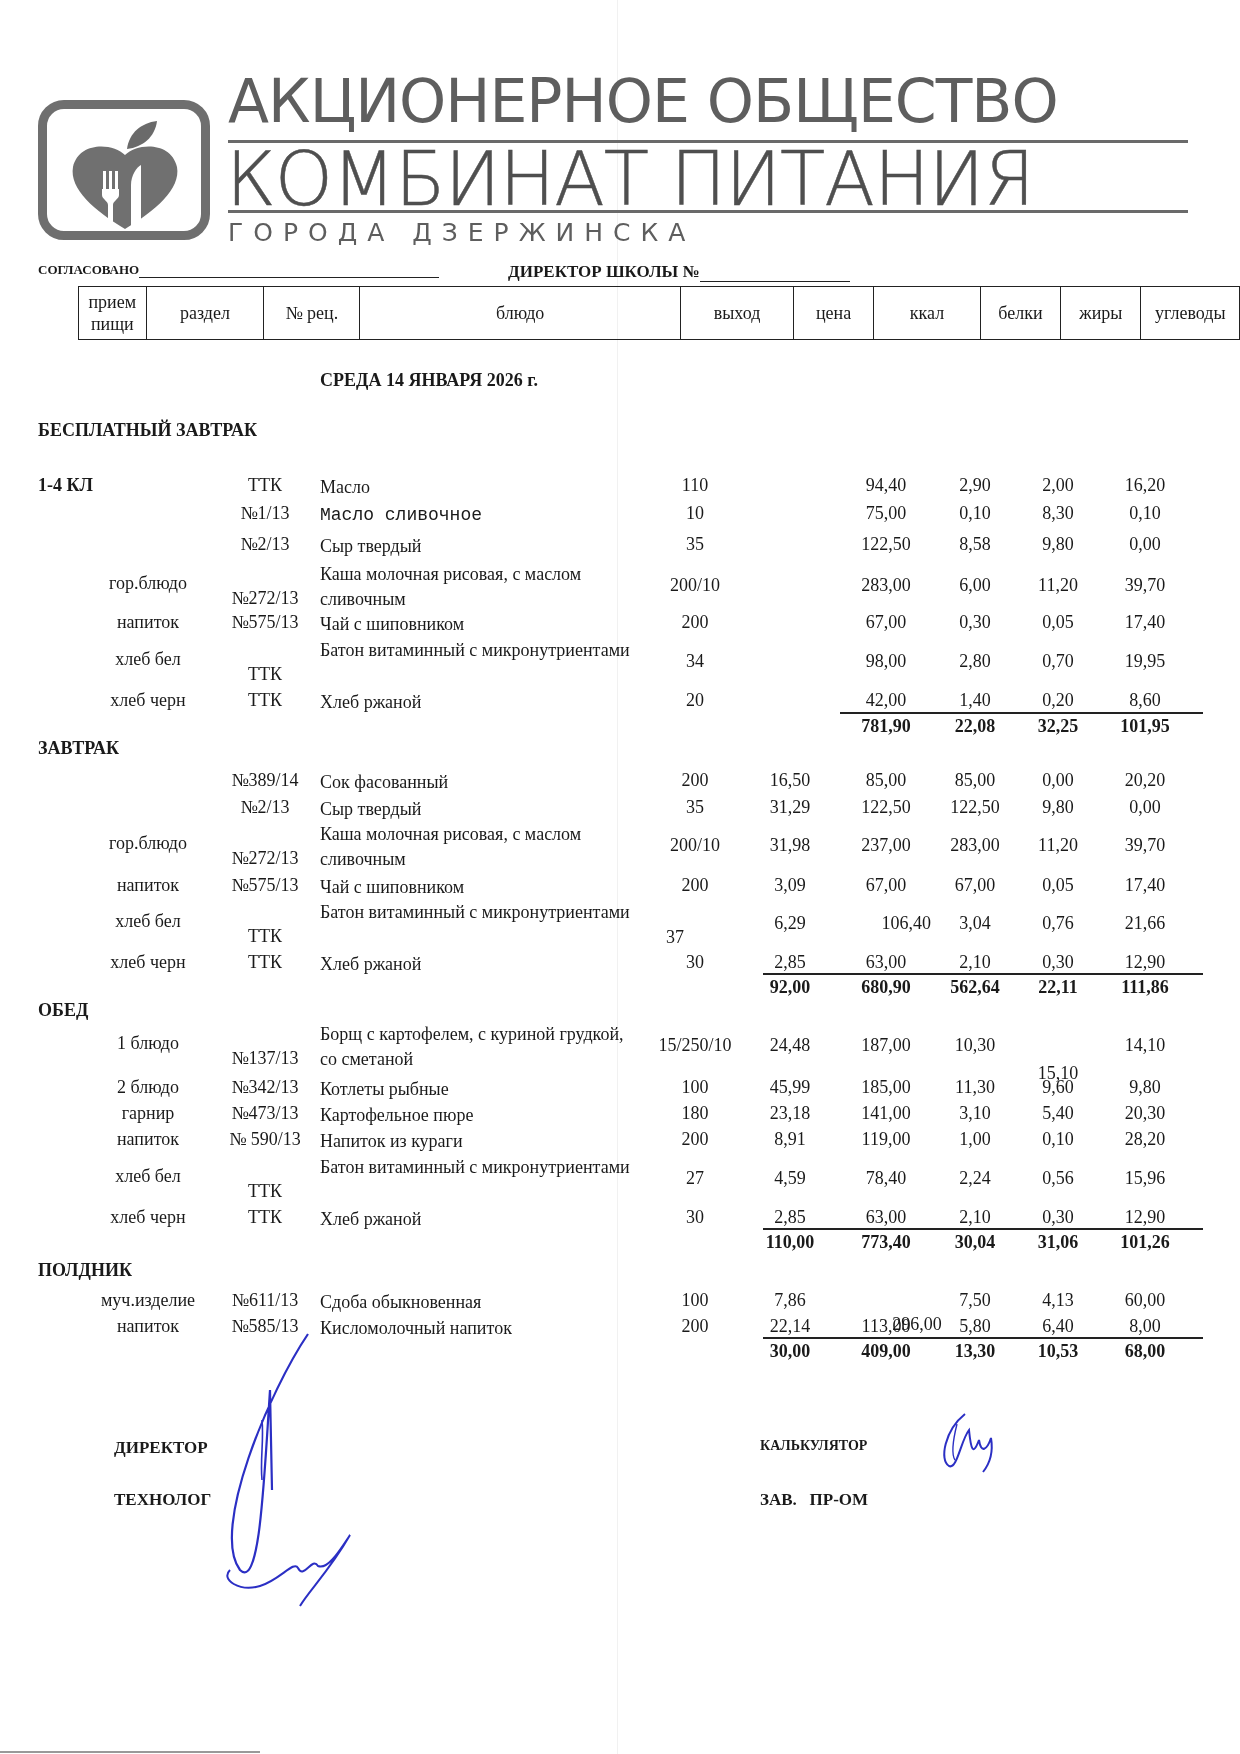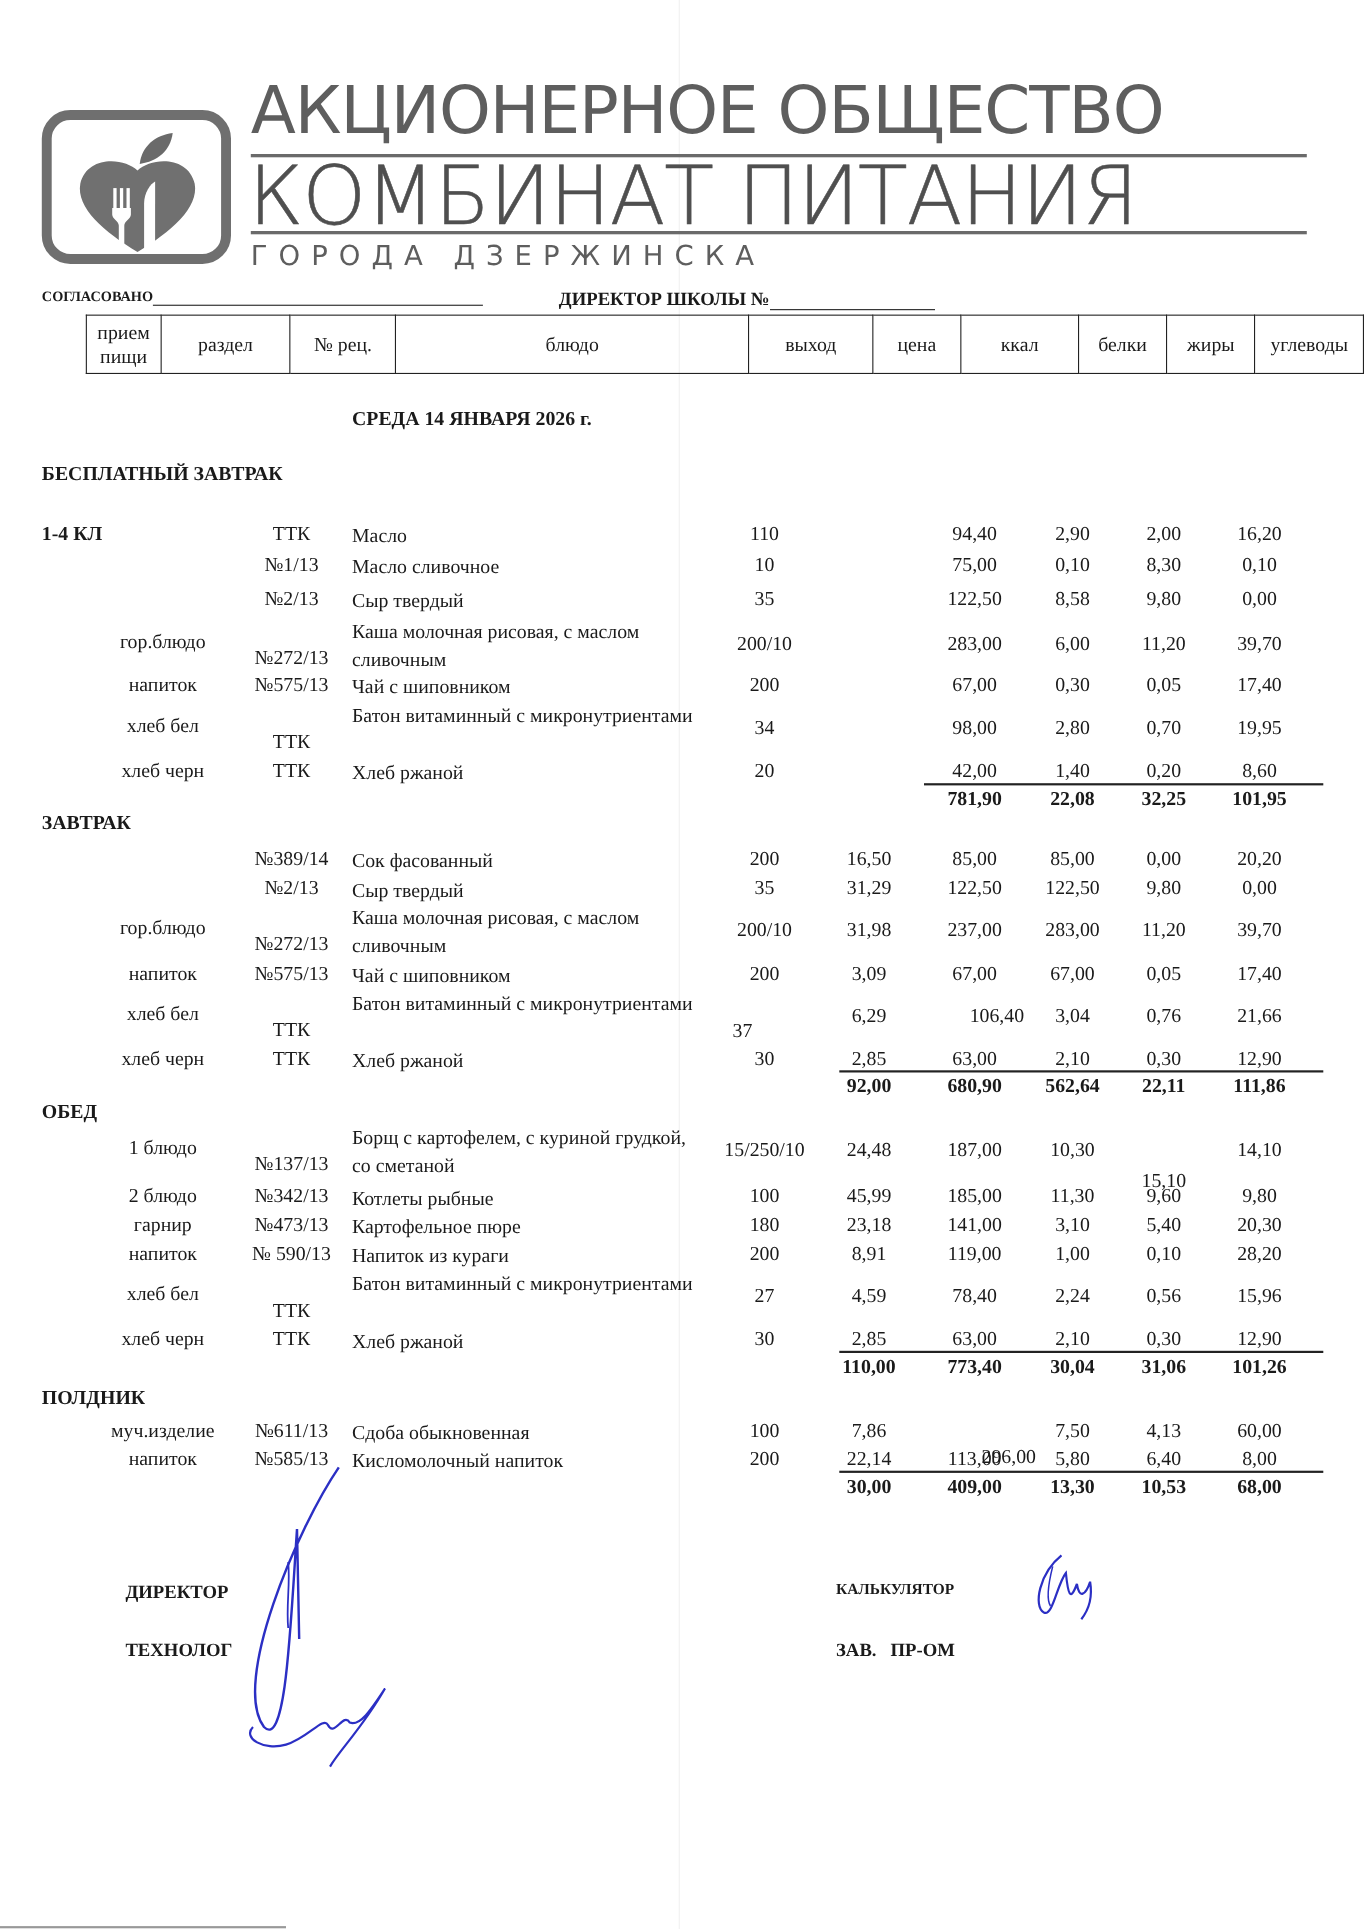--- a/index.html
+++ b/index.html
@@ -95,21 +95,21 @@
     <div class="abs bold" style="left:38px; top:420px; font-size:18px;">БЕСПЛАТНЫЙ ЗАВТРАК</div>
     <div class="abs bold" style="left:38px; top:475px;">1-4 КЛ</div>
     <div class="abs center" style="left:215px; top:475px; width:100px;">ТТК</div>
     <div class="abs" style="left:320px; top:475px; white-space:normal; width:330px; line-height:25px;">Масло</div>
     <div class="num" style="left:640px; top:475px; width:110px;">110</div>
     <div class="num" style="left:841px; top:475px; width:90px;">94,40</div>
     <div class="num" style="left:935px; top:475px; width:80px;">2,90</div>
     <div class="num" style="left:1018px; top:475px; width:80px;">2,00</div>
     <div class="num" style="left:1100px; top:475px; width:90px;">16,20</div>
     <div class="abs center" style="left:215px; top:503px; width:100px;">№1/13</div>
-    <div class="abs" style="left:320px; top:503px; white-space:normal; width:330px; line-height:25px;">Масло сливочное</div>
+    <div class="abs" style="left:320px; top:503px; white-space:normal; width:330px; line-height:25px;font-family:Liberation Mono, monospace;">Масло сливочное</div>
     <div class="num" style="left:640px; top:503px; width:110px;">10</div>
     <div class="num" style="left:841px; top:503px; width:90px;">75,00</div>
     <div class="num" style="left:935px; top:503px; width:80px;">0,10</div>
     <div class="num" style="left:1018px; top:503px; width:80px;">8,30</div>
     <div class="num" style="left:1100px; top:503px; width:90px;">0,10</div>
     <div class="abs center" style="left:215px; top:534px; width:100px;">№2/13</div>
     <div class="abs" style="left:320px; top:534px; white-space:normal; width:330px; line-height:25px;">Сыр твердый</div>
     <div class="num" style="left:640px; top:534px; width:110px;">35</div>
     <div class="num" style="left:841px; top:534px; width:90px;">122,50</div>
     <div class="num" style="left:935px; top:534px; width:80px;">8,58</div>

